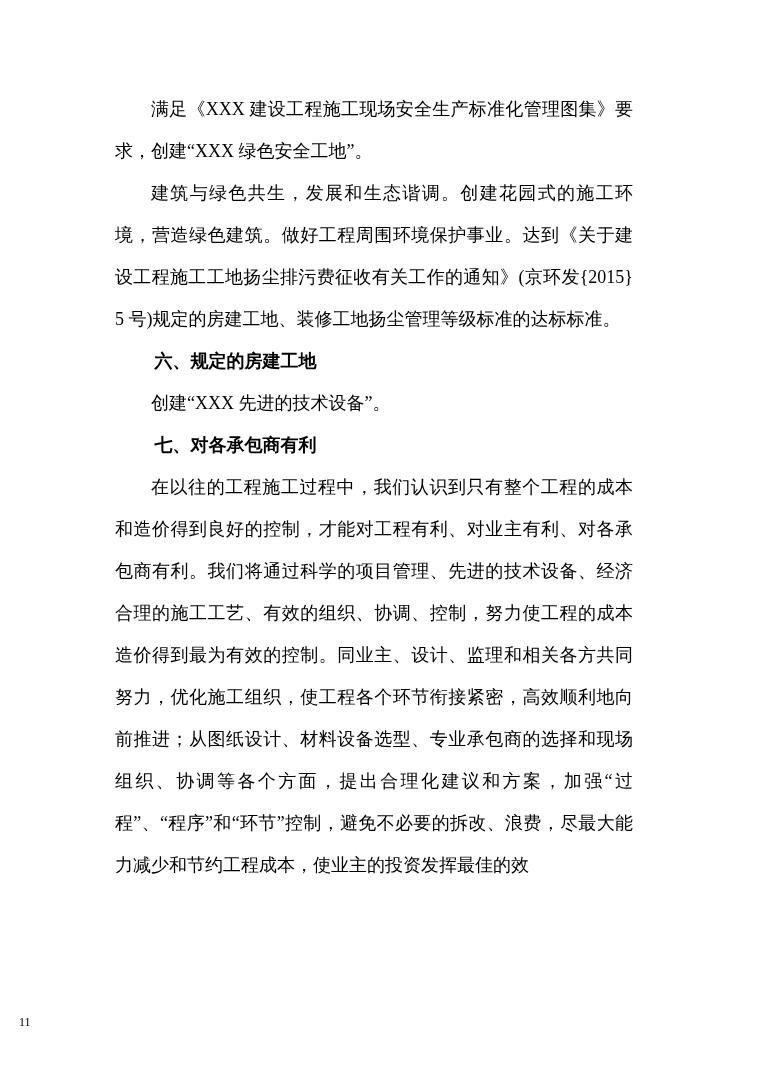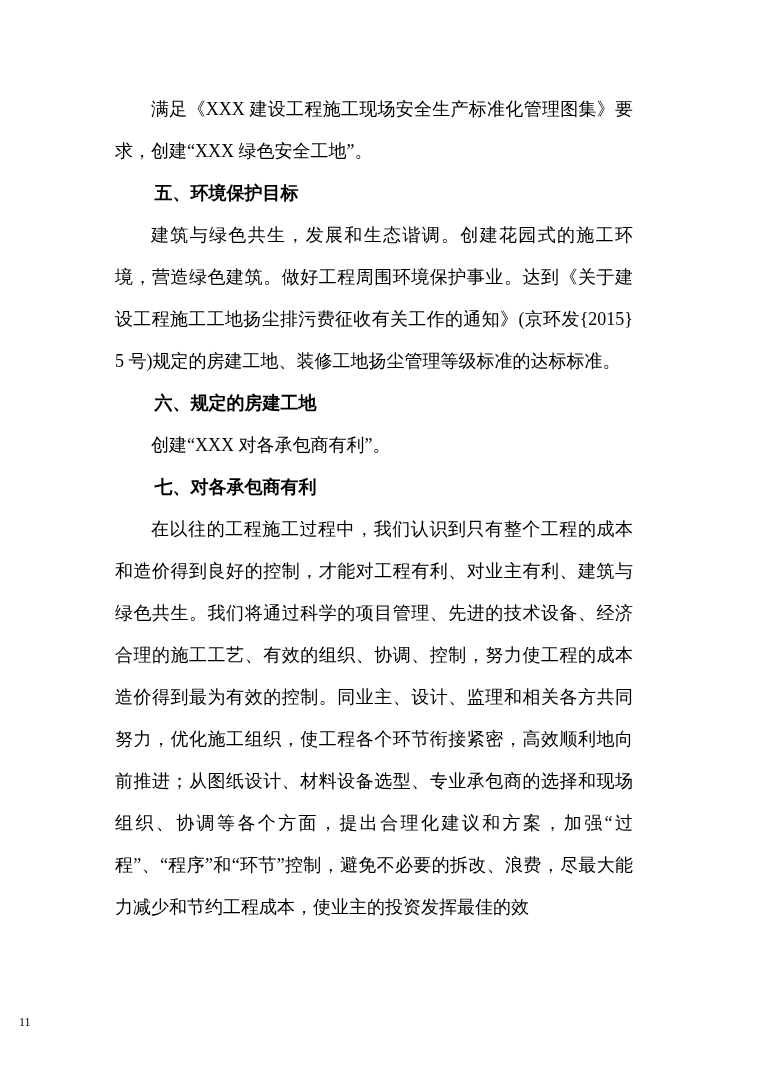--- a/index.html
+++ b/index.html
@@ -54,21 +54,20 @@
     color: #000000;
     padding-left: 19px;
   }
 </style>
 </head>
 <body>
 
 <div class="page">
   <div class="content" id="doc-content">
       <p class="body">满足《XXX 建设工程施工现场安全生产标准化管理图集》要求，创建“XXX 绿色安全工地”。</p>
-      <p class="heading">五、环境保护目标</p>
       <p class="body">建筑与绿色共生，发展和生态谐调。创建花园式的施工环境，营造绿色建筑。做好工程周围环境保护事业。达到《关于建设工程施工工地扬尘排污费征收有关工作的通知》(京环发{2015}5 号)规定的房建工地、装修工地扬尘管理等级标准的达标标准。</p>
       <p class="heading">六、规定的房建工地</p>
-      <p class="body">创建“XXX 对各承包商有利”。</p>
+      <p class="body">创建“XXX 先进的技术设备”。</p>
       <p class="heading">七、对各承包商有利</p>
-      <p class="body">在以往的工程施工过程中，我们认识到只有整个工程的成本和造价得到良好的控制，才能对工程有利、对业主有利、建筑与绿色共生。我们将通过科学的项目管理、先进的技术设备、经济合理的施工工艺、有效的组织、协调、控制，努力使工程的成本造价得到最为有效的控制。同业主、设计、监理和相关各方共同努力，优化施工组织，使工程各个环节衔接紧密，高效顺利地向前推进；从图纸设计、材料设备选型、专业承包商的选择和现场组织、协调等各个方面，提出合理化建议和方案，加强“过程”、“程序”和“环节”控制，避免不必要的拆改、浪费，尽最大能力减少和节约工程成本，使业主的投资发挥最佳的效</p>
+      <p class="body">在以往的工程施工过程中，我们认识到只有整个工程的成本和造价得到良好的控制，才能对工程有利、对业主有利、对各承包商有利。我们将通过科学的项目管理、先进的技术设备、经济合理的施工工艺、有效的组织、协调、控制，努力使工程的成本造价得到最为有效的控制。同业主、设计、监理和相关各方共同努力，优化施工组织，使工程各个环节衔接紧密，高效顺利地向前推进；从图纸设计、材料设备选型、专业承包商的选择和现场组织、协调等各个方面，提出合理化建议和方案，加强“过程”、“程序”和“环节”控制，避免不必要的拆改、浪费，尽最大能力减少和节约工程成本，使业主的投资发挥最佳的效</p>
     </div>
   <div class="page-number">11</div>
 </div>
 
 </body></html>

